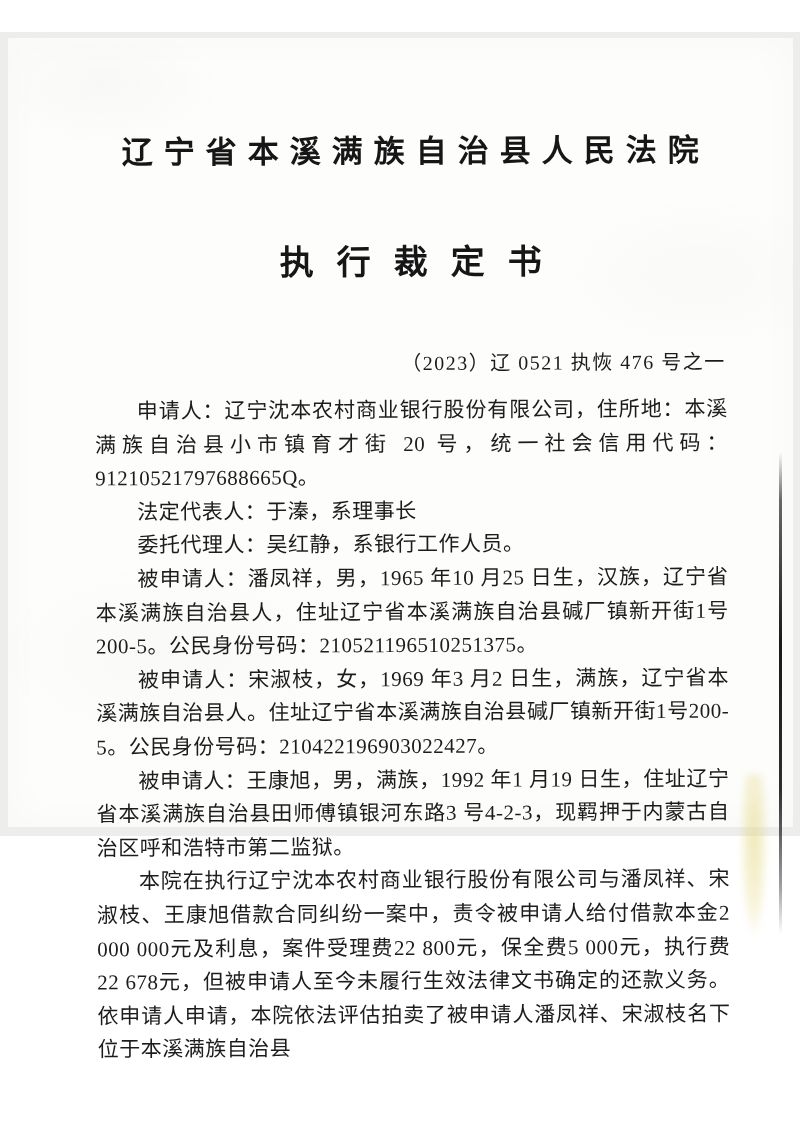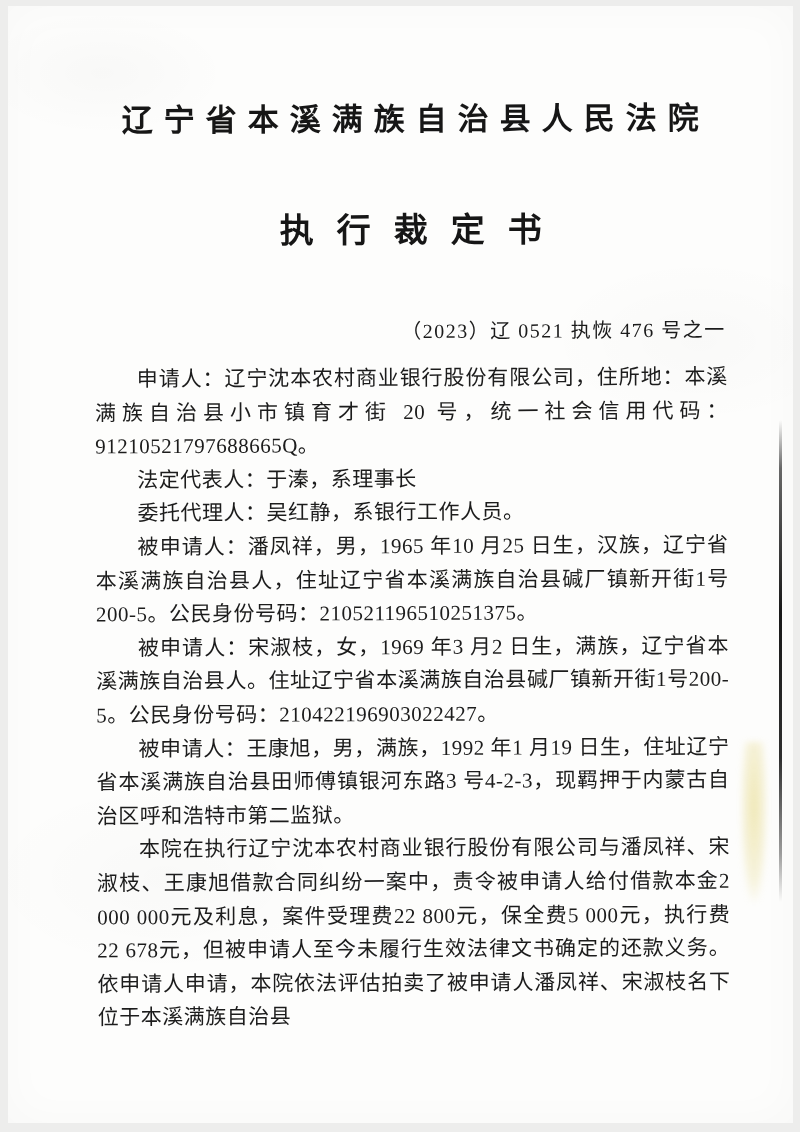--- a/index.html
+++ b/index.html
@@ -5,22 +5,23 @@
   html, body {
     margin: 0; padding: 0;
     width: 800px; height: 1132px;
     overflow: hidden;
     font-family: "Liberation Serif", "DejaVu Serif", serif;
   }
 
   
   .photo {
     position: relative;
-    width: 800px; height: 1132px;
+    width: 800px; height: 804px;
     background: #ededec;
+    margin-top: 32px;
   }
 
   
   .paper {
     position: absolute;
     left: 8px; top: 6px; right: 7px; bottom: 9px;
     background:
       radial-gradient(180px 90px at 12% 6%, rgba(0,0,0,0.018), rgba(0,0,0,0) 70%),
       radial-gradient(220px 120px at 88% 30%, rgba(0,0,0,0.015), rgba(0,0,0,0) 70%),
       radial-gradient(260px 140px at 20% 78%, rgba(0,0,0,0.015), rgba(0,0,0,0) 70%),

